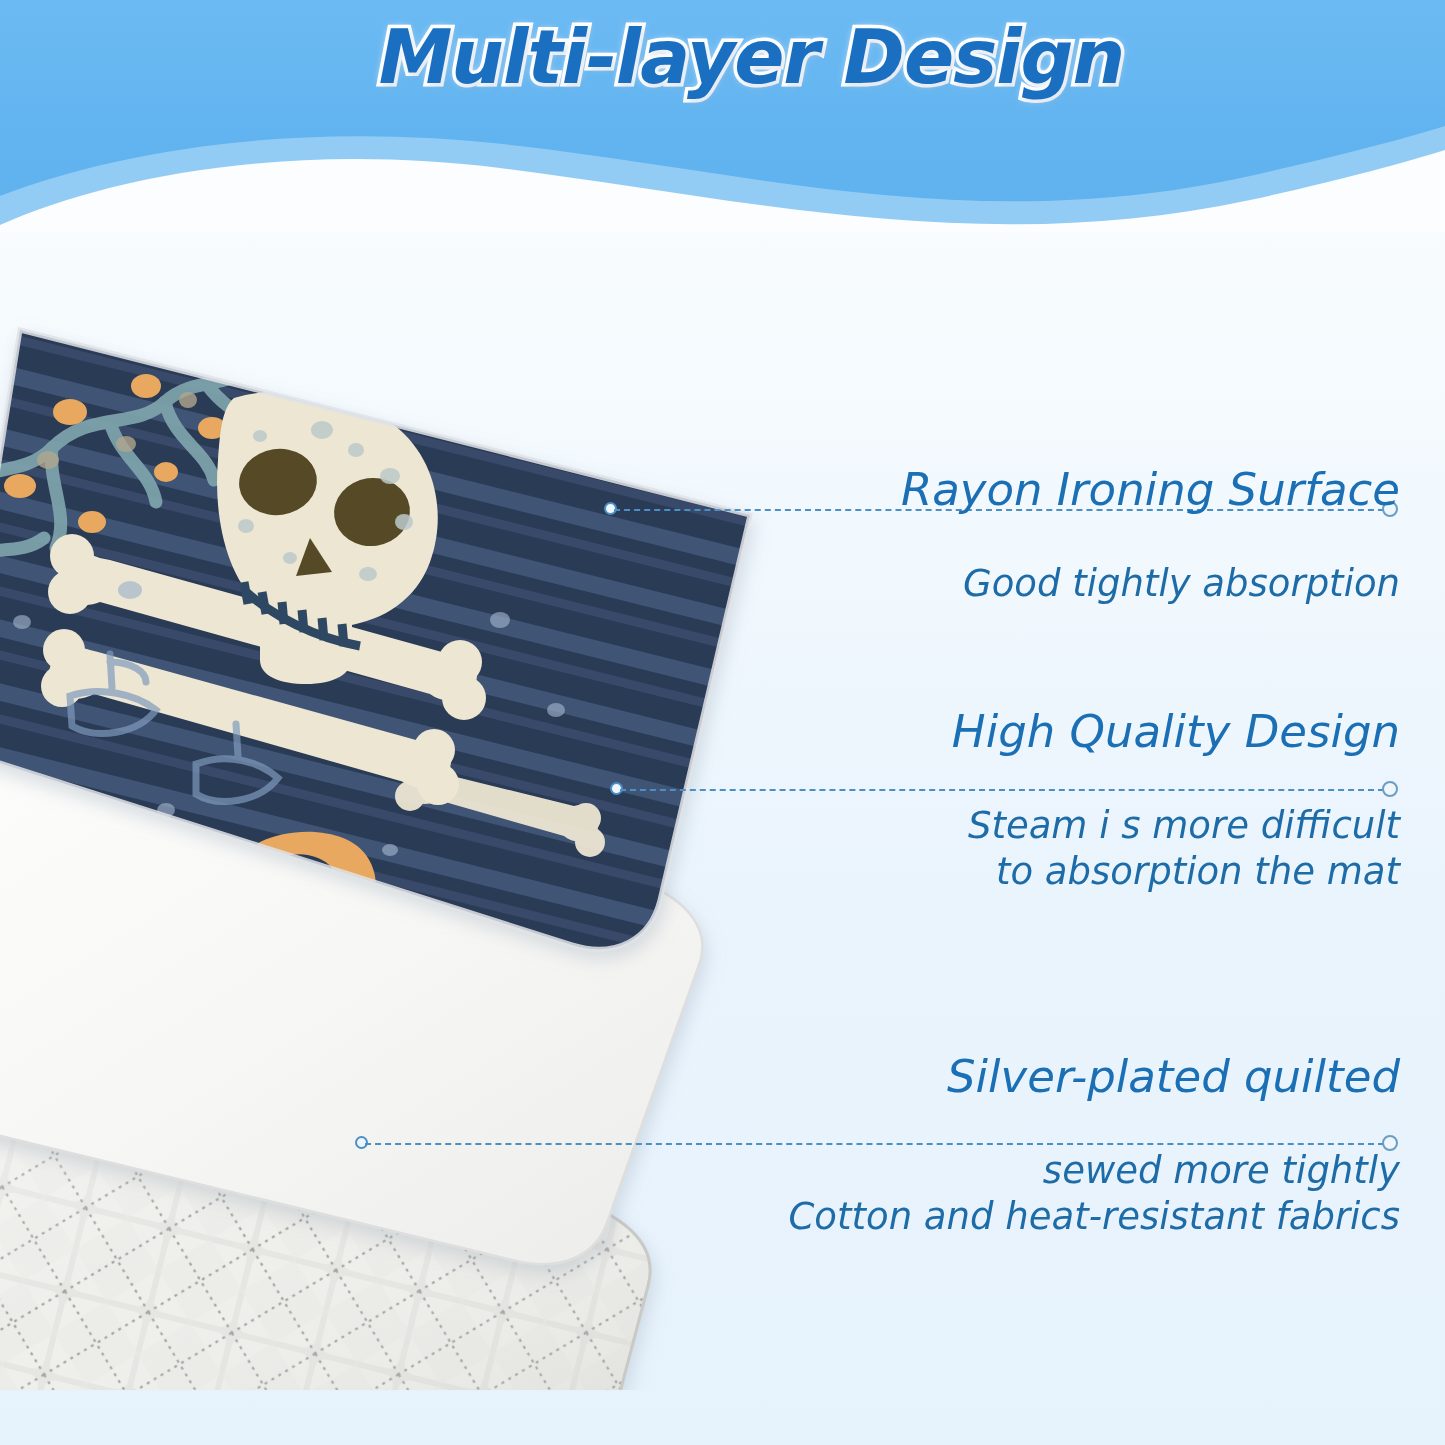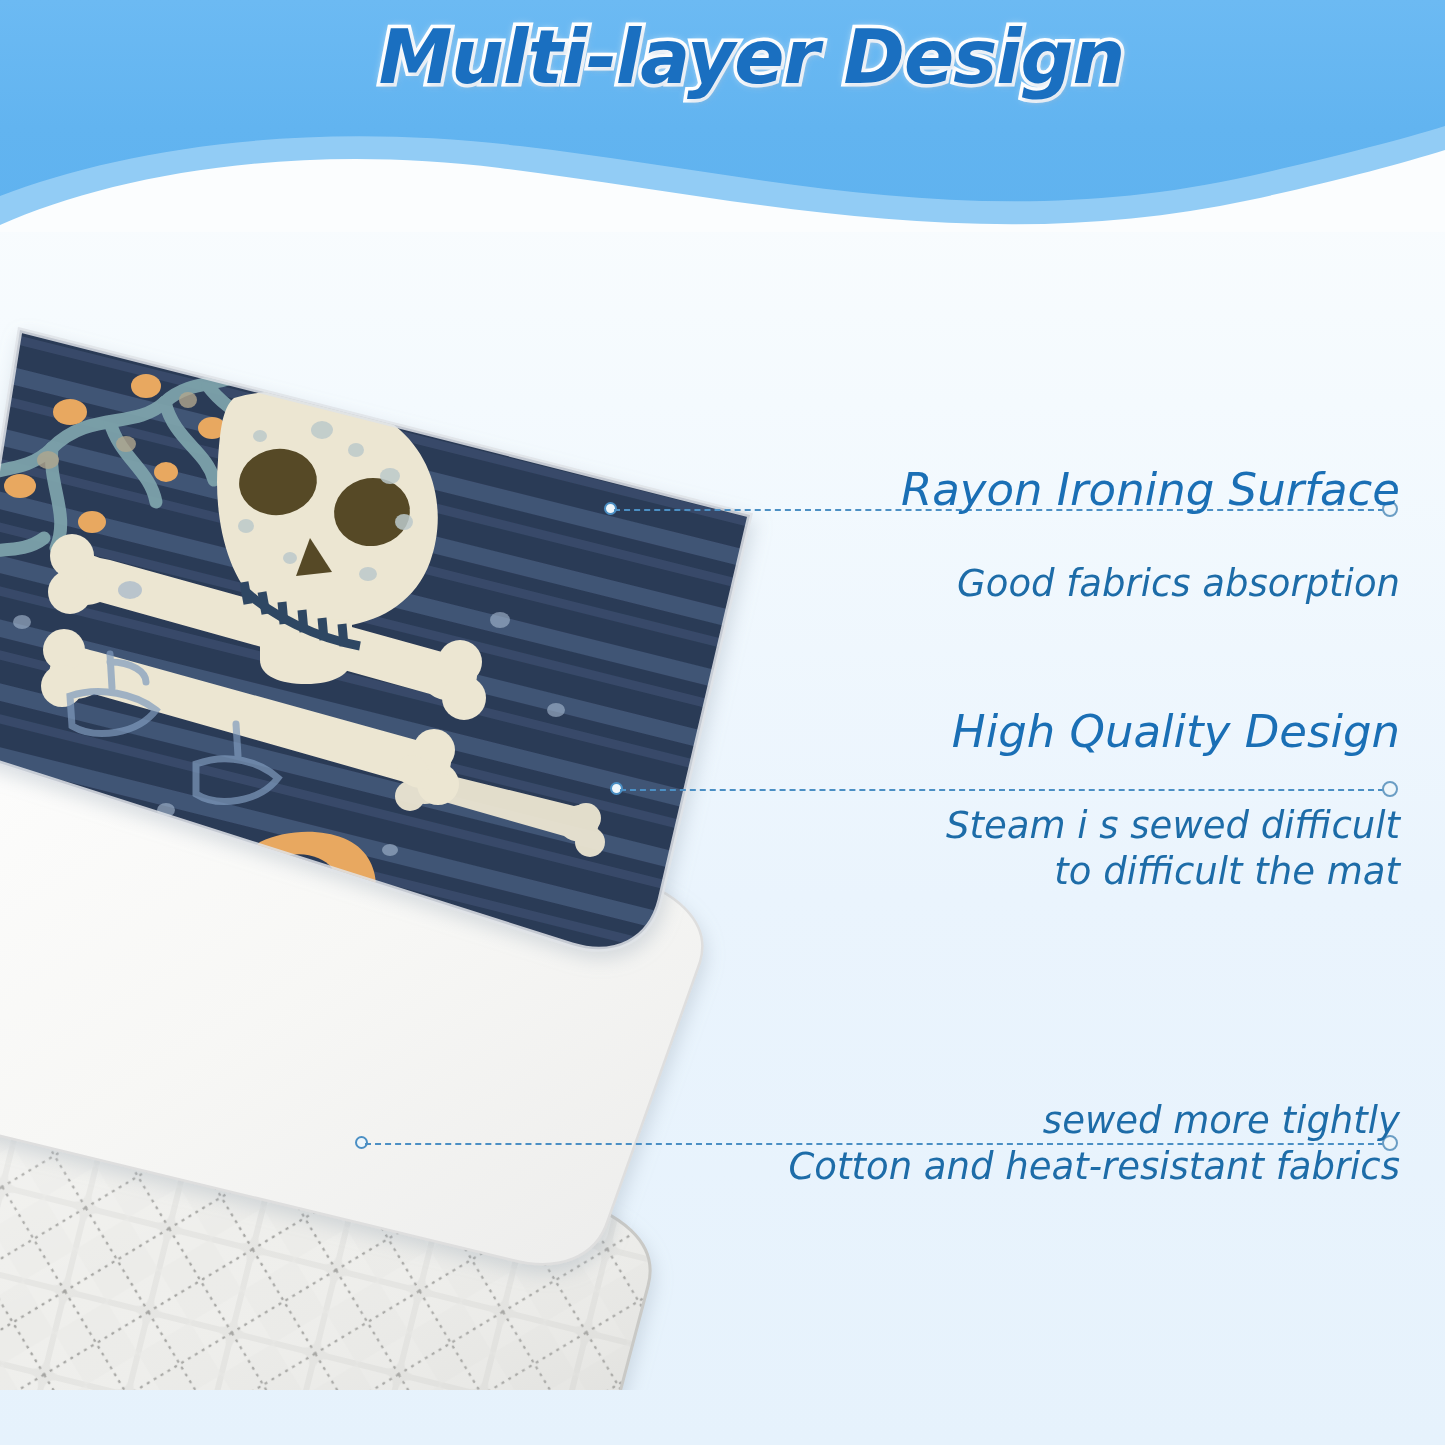--- a/index.html
+++ b/index.html
@@ -361,32 +361,33 @@
 
   <div class="connector" id="connector-3">
     <span class="node-start"></span>
     <span class="dash"></span>
     <span class="node-end"></span>
   </div>
 
   <div class="callout" id="callout-1">
     <div class="callout-title">Rayon Ironing Surface</div>
     <div class="callout-sub">
-      <span class="sub-line">Good fabrics absorption</span>
+      <span class="sub-line">Good tightly absorption</span>
     </div>
   </div>
 
   <div class="callout" id="callout-2">
     <div class="callout-title">High Quality Design</div>
     <div class="callout-sub">
-      <span class="sub-line">Steam i s sewed difficult</span>
-      <span class="sub-line">to difficult the mat</span>
+      <span class="sub-line">Steam i s more difficult</span>
+      <span class="sub-line">to absorption the mat</span>
     </div>
   </div>
 
   <div class="callout" id="callout-3">
+    <div class="callout-title">Silver-plated quilted</div>
     <div class="callout-sub">
       <span class="sub-line">sewed more tightly</span>
       <span class="sub-line">Cotton and heat-resistant fabrics</span>
     </div>
   </div>
 
 </div>
 
 </body></html>

